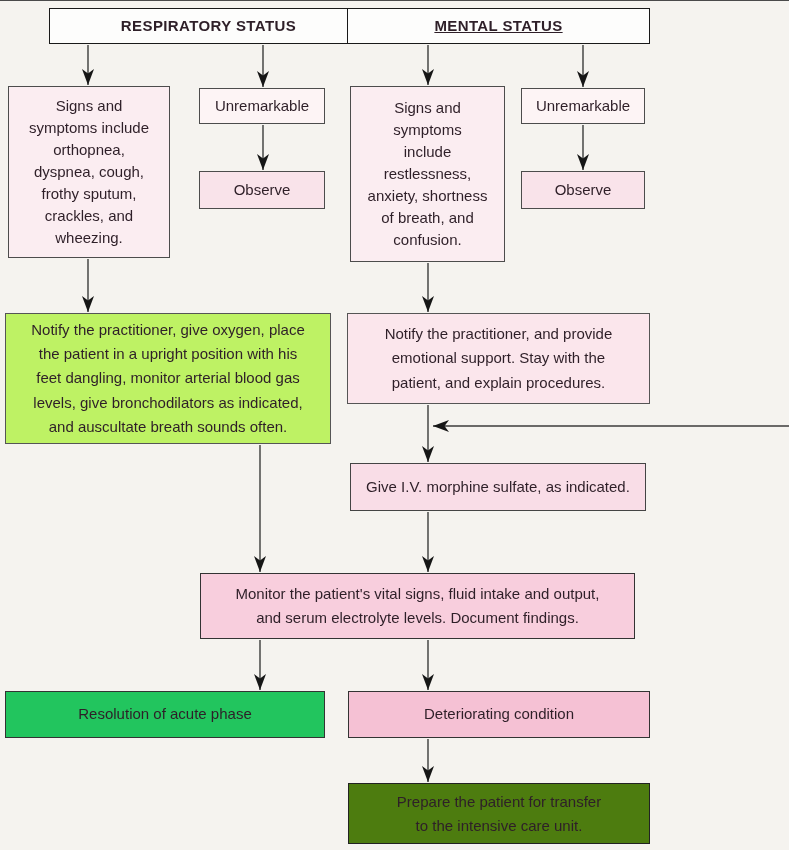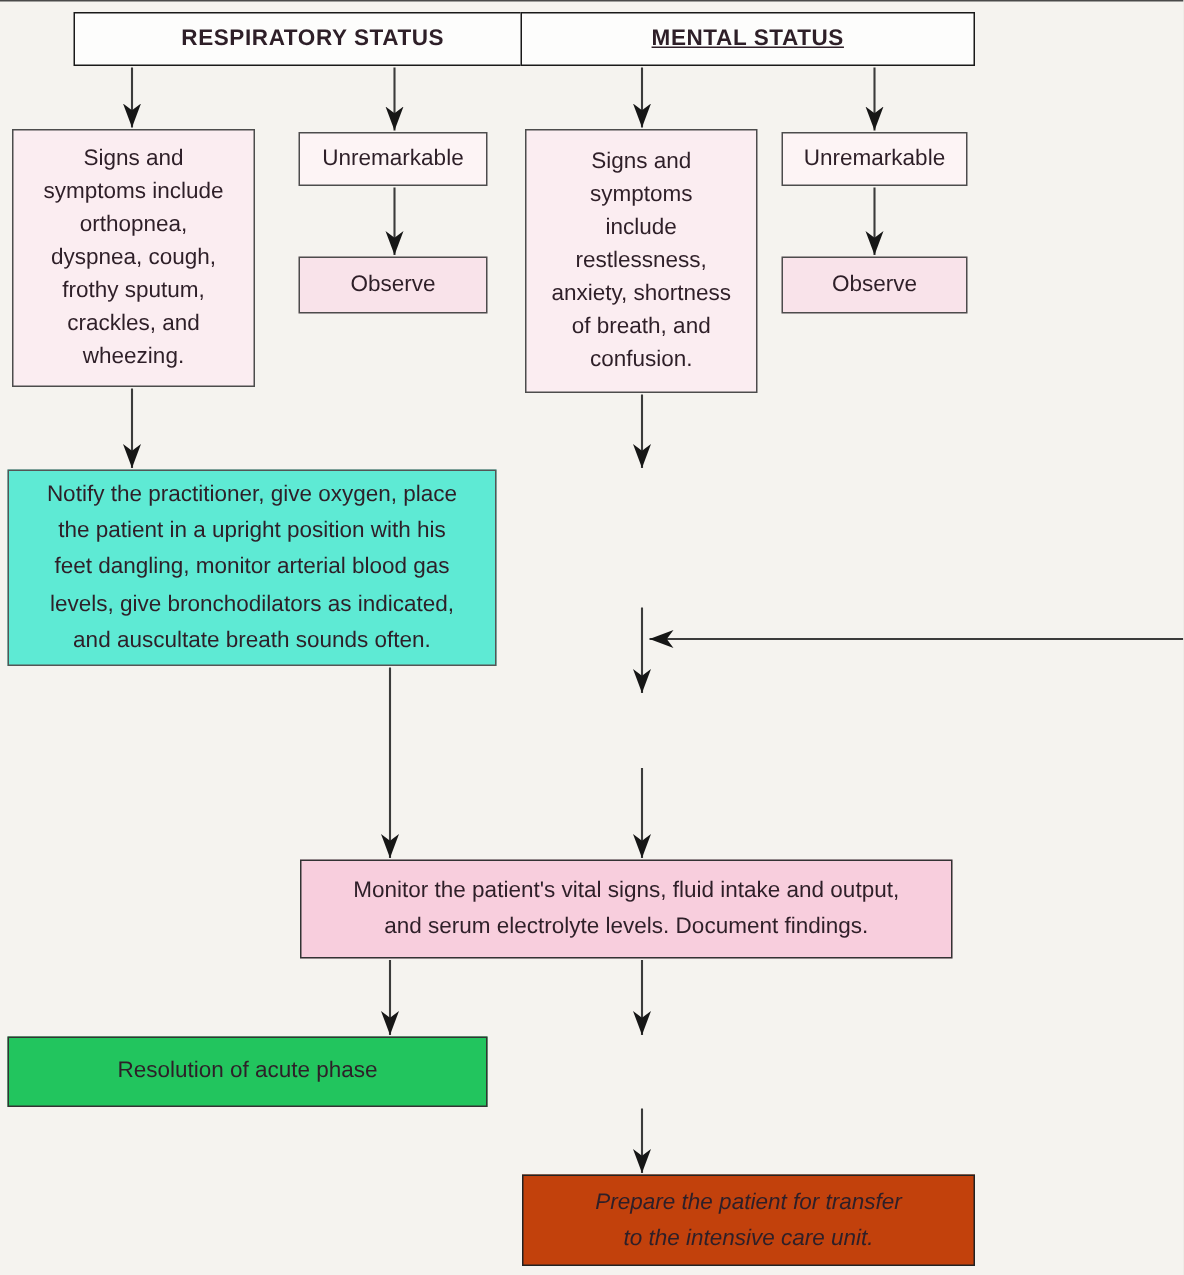--- a/index.html
+++ b/index.html
@@ -25,27 +25,27 @@
   }
   .hdr{background:#fdfdfc;border-color:#191919;font-weight:bold;letter-spacing:.4px;}
   .n-resp-header{left:5px;top:7px;width:319px;height:36px;margin-left:44px;}
   .n-mental-header{left:347px;top:7px;width:303px;height:36px;text-decoration:underline;}
   .n-resp-signs{left:8px;top:85px;width:162px;height:172px;background:#fbedf1;line-height:1.47;}
   .n-mental-signs{left:350px;top:85px;width:155px;height:176px;background:#fbedf1;line-height:1.47;}
   .n-resp-unrem{left:199px;top:87px;width:126px;height:36px;background:#fdf4f5;}
   .n-mental-unrem{left:521px;top:87px;width:124px;height:36px;background:#fdf4f5;}
   .n-resp-observe{left:199px;top:170px;width:126px;height:38px;background:#f9e3ea;}
   .n-mental-observe{left:521px;top:170px;width:124px;height:38px;background:#f9e3ea;}
-  .n-resp-notify{left:5px;top:312px;width:326px;height:131px;background:#5eead4;line-height:1.62;border-color:#555;}
+  .n-resp-notify{left:5px;top:312px;width:326px;height:131px;background:#bef264;line-height:1.62;border-color:#555;}
   .n-mental-notify{left:347px;top:312px;width:303px;height:91px;background:#fbe6ec;line-height:1.62;border-color:#555;}
   .n-morphine{left:350px;top:462px;width:296px;height:48px;background:#f9dde7;border-color:#444;}
   .n-monitor{left:200px;top:572px;width:435px;height:66px;background:#f8cedd;line-height:1.6;border-color:#333;}
   .n-resolution{left:5px;top:690px;width:320px;height:47px;background:#22c55e;border-color:#333;}
   .n-deteriorating{left:348px;top:690px;width:302px;height:47px;background:#f5c1d4;border-color:#333;}
-  .n-prepare{left:348px;top:782px;width:302px;height:61px;background:#c2410c;line-height:1.6;border-color:#222;font-style:italic;}
+  .n-prepare{left:348px;top:782px;width:302px;height:61px;background:#4d7c0f;line-height:1.6;border-color:#222;}
 </style>
 </head>
 <body>
 
 <div class="stage">
 
   <svg class="connectors" viewBox="0 0 789 850" xmlns="http://www.w3.org/2000/svg">
     <defs>
       <marker id="ah" markerUnits="userSpaceOnUse" markerWidth="22" markerHeight="18" refX="16" refY="8" orient="auto">
         <polygon points="0,2 16,8 0,14 4.5,8" fill="#161616"></polygon>
@@ -89,21 +89,26 @@
 of breath, and
 confusion.</div>
   <div class="node n-mental-unrem">Unremarkable</div>
   <div class="node n-mental-observe">Observe</div>
 
   <div class="node n-resp-notify">Notify the practitioner, give oxygen, place
 the patient in a upright position with his
 feet dangling, monitor arterial blood gas
 levels, give bronchodilators as indicated,
 and auscultate breath sounds often.</div>
+  <div class="node n-mental-notify">Notify the practitioner, and provide
+emotional support. Stay with the
+patient, and explain procedures.</div>
 
+  <div class="node n-morphine">Give I.V. morphine sulfate, as indicated.</div>
   <div class="node n-monitor">Monitor the patient's vital signs, fluid intake and output,
 and serum electrolyte levels. Document findings.</div>
 
   <div class="node n-resolution">Resolution of acute phase</div>
+  <div class="node n-deteriorating">Deteriorating condition</div>
   <div class="node n-prepare">Prepare the patient for transfer
 to the intensive care unit.</div>
 
 </div>
 
 </body></html>

